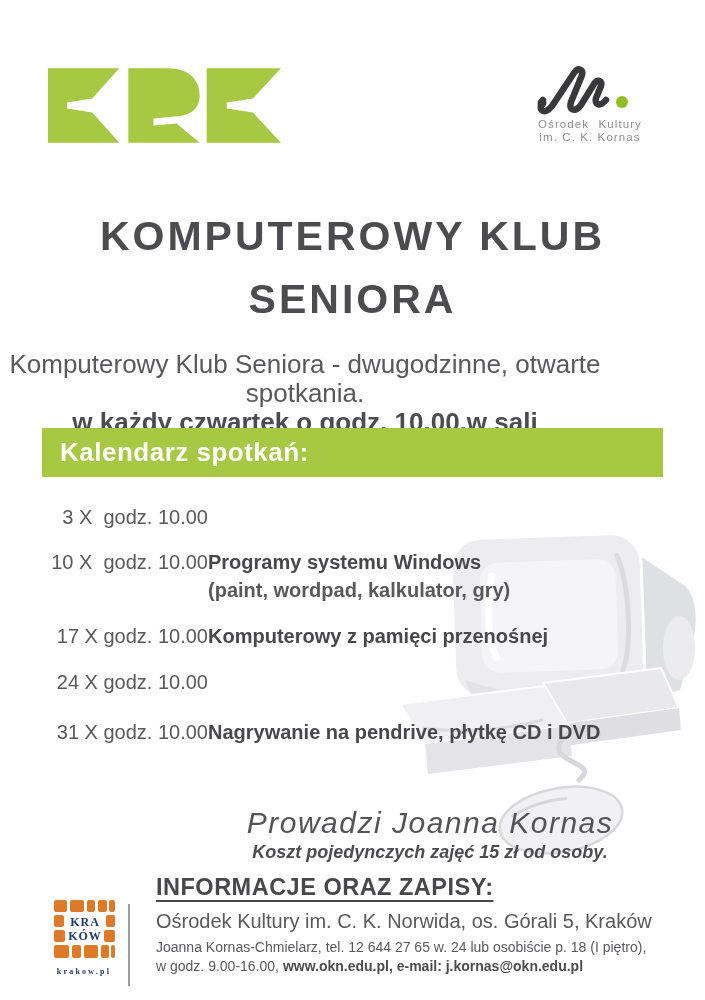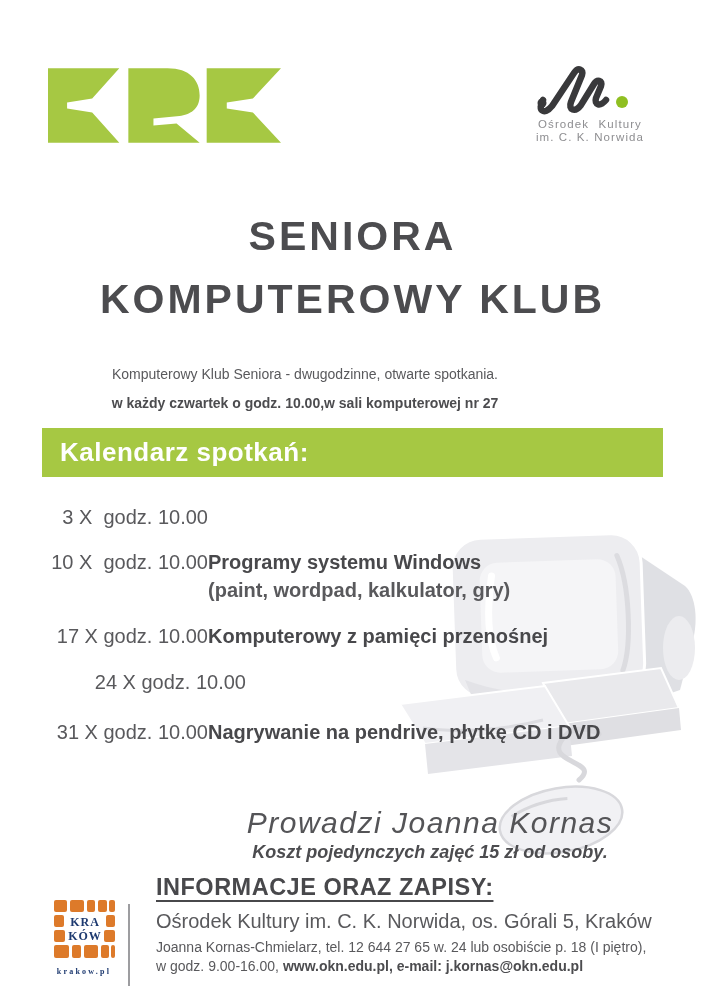--- a/index.html
+++ b/index.html
@@ -22,22 +22,22 @@
   .norwida .nl.first{word-spacing:5px;}
   
   .title{
     position:absolute;left:0;top:205px;width:705px;
     text-align:center;font-weight:bold;
     font-size:41px;line-height:63px;letter-spacing:3px;
     color:#4c4c4f;
   }
   
   .intro{
-    position:absolute;left:0;top:360px;width:610px;
-    text-align:center;font-size:14px;line-height:29px;
+    position:absolute;left:0;top:350px;width:610px;
+    text-align:center;font-size:26px;line-height:29px;
   }
   .intro .l1{color:#59595c;}
   .intro .l2{color:#4c4c4f;font-weight:bold;}
   
   .banner{
     position:absolute;left:42px;top:428px;width:621px;height:49px;
     background:#a6c843;
   }
   .banner .bt{
     color:#ffffff;font-weight:bold;font-size:26px;line-height:49px;
@@ -51,21 +51,21 @@
     display:grid;grid-template-columns:208px 1fr;
     line-height:28px;font-size:20px;
   }
   .event .date{text-align:right;color:#59595c;white-space:pre;}
   .event .etitle{font-weight:bold;color:#48484b;}
   .event .esub{color:#48484b;}
   .event .esub.regular{font-weight:bold;color:#59595c;}
   .event.m1{margin-bottom:17px;}
   .event.m2{margin-bottom:18px;}
   .event.m3{margin-bottom:18px;}
-  .event.m4{margin-bottom:22px;margin-left:38px;}
+  .event.m4{margin-bottom:22px;}
   
   .instructor{position:absolute;left:150px;top:806px;width:560px;text-align:center;z-index:1;}
   .instructor .p1{
     font-style:italic;font-size:30px;line-height:34px;color:#545457;
     letter-spacing:1.5px;
   }
   .instructor .p2{
     font-style:italic;font-weight:bold;font-size:18px;line-height:22px;
     color:#4c4c4f;margin-top:1px;
   }
@@ -104,26 +104,26 @@
 
   <div class="norwida">
     <svg width="112" height="54" viewBox="0 0 112 54">
       <g fill="none" stroke="#39393b" stroke-width="6.5" stroke-linecap="round">
         <path d="M9,38 C3,48 10,54 18,44 L40,11 C44,5 50,7 48,13 L37,40 C34,48 41,51 47,43 L60,22 C63,17 69,18 67,24 L62,36 C60,43 66,45 72,38"></path>
       </g>
       <circle cx="8" cy="41" r="4.5" fill="#39393b"></circle>
       <circle cx="88" cy="40" r="6" fill="#8fbf21"></circle>
     </svg>
     <div class="nl first">Ośrodek Kultury</div>
-    <div class="nl">im. C. K. Norwida</div>
+    <div class="nl">im. C. K. Kornas</div>
   </div>
 
   <div class="title">
+    <div>KOMPUTEROWY KLUB</div>
     <div>SENIORA</div>
-    <div>KOMPUTEROWY KLUB</div>
   </div>
 
   <div class="intro">
     <div class="l1">Komputerowy Klub Seniora - dwugodzinne, otwarte spotkania.</div>
     <div class="l2">w każdy czwartek o godz. 10.00,w sali komputerowej nr 27</div>
   </div>
 
   <div class="banner">
     <div class="bt">Kalendarz spotkań:</div>
   </div>

